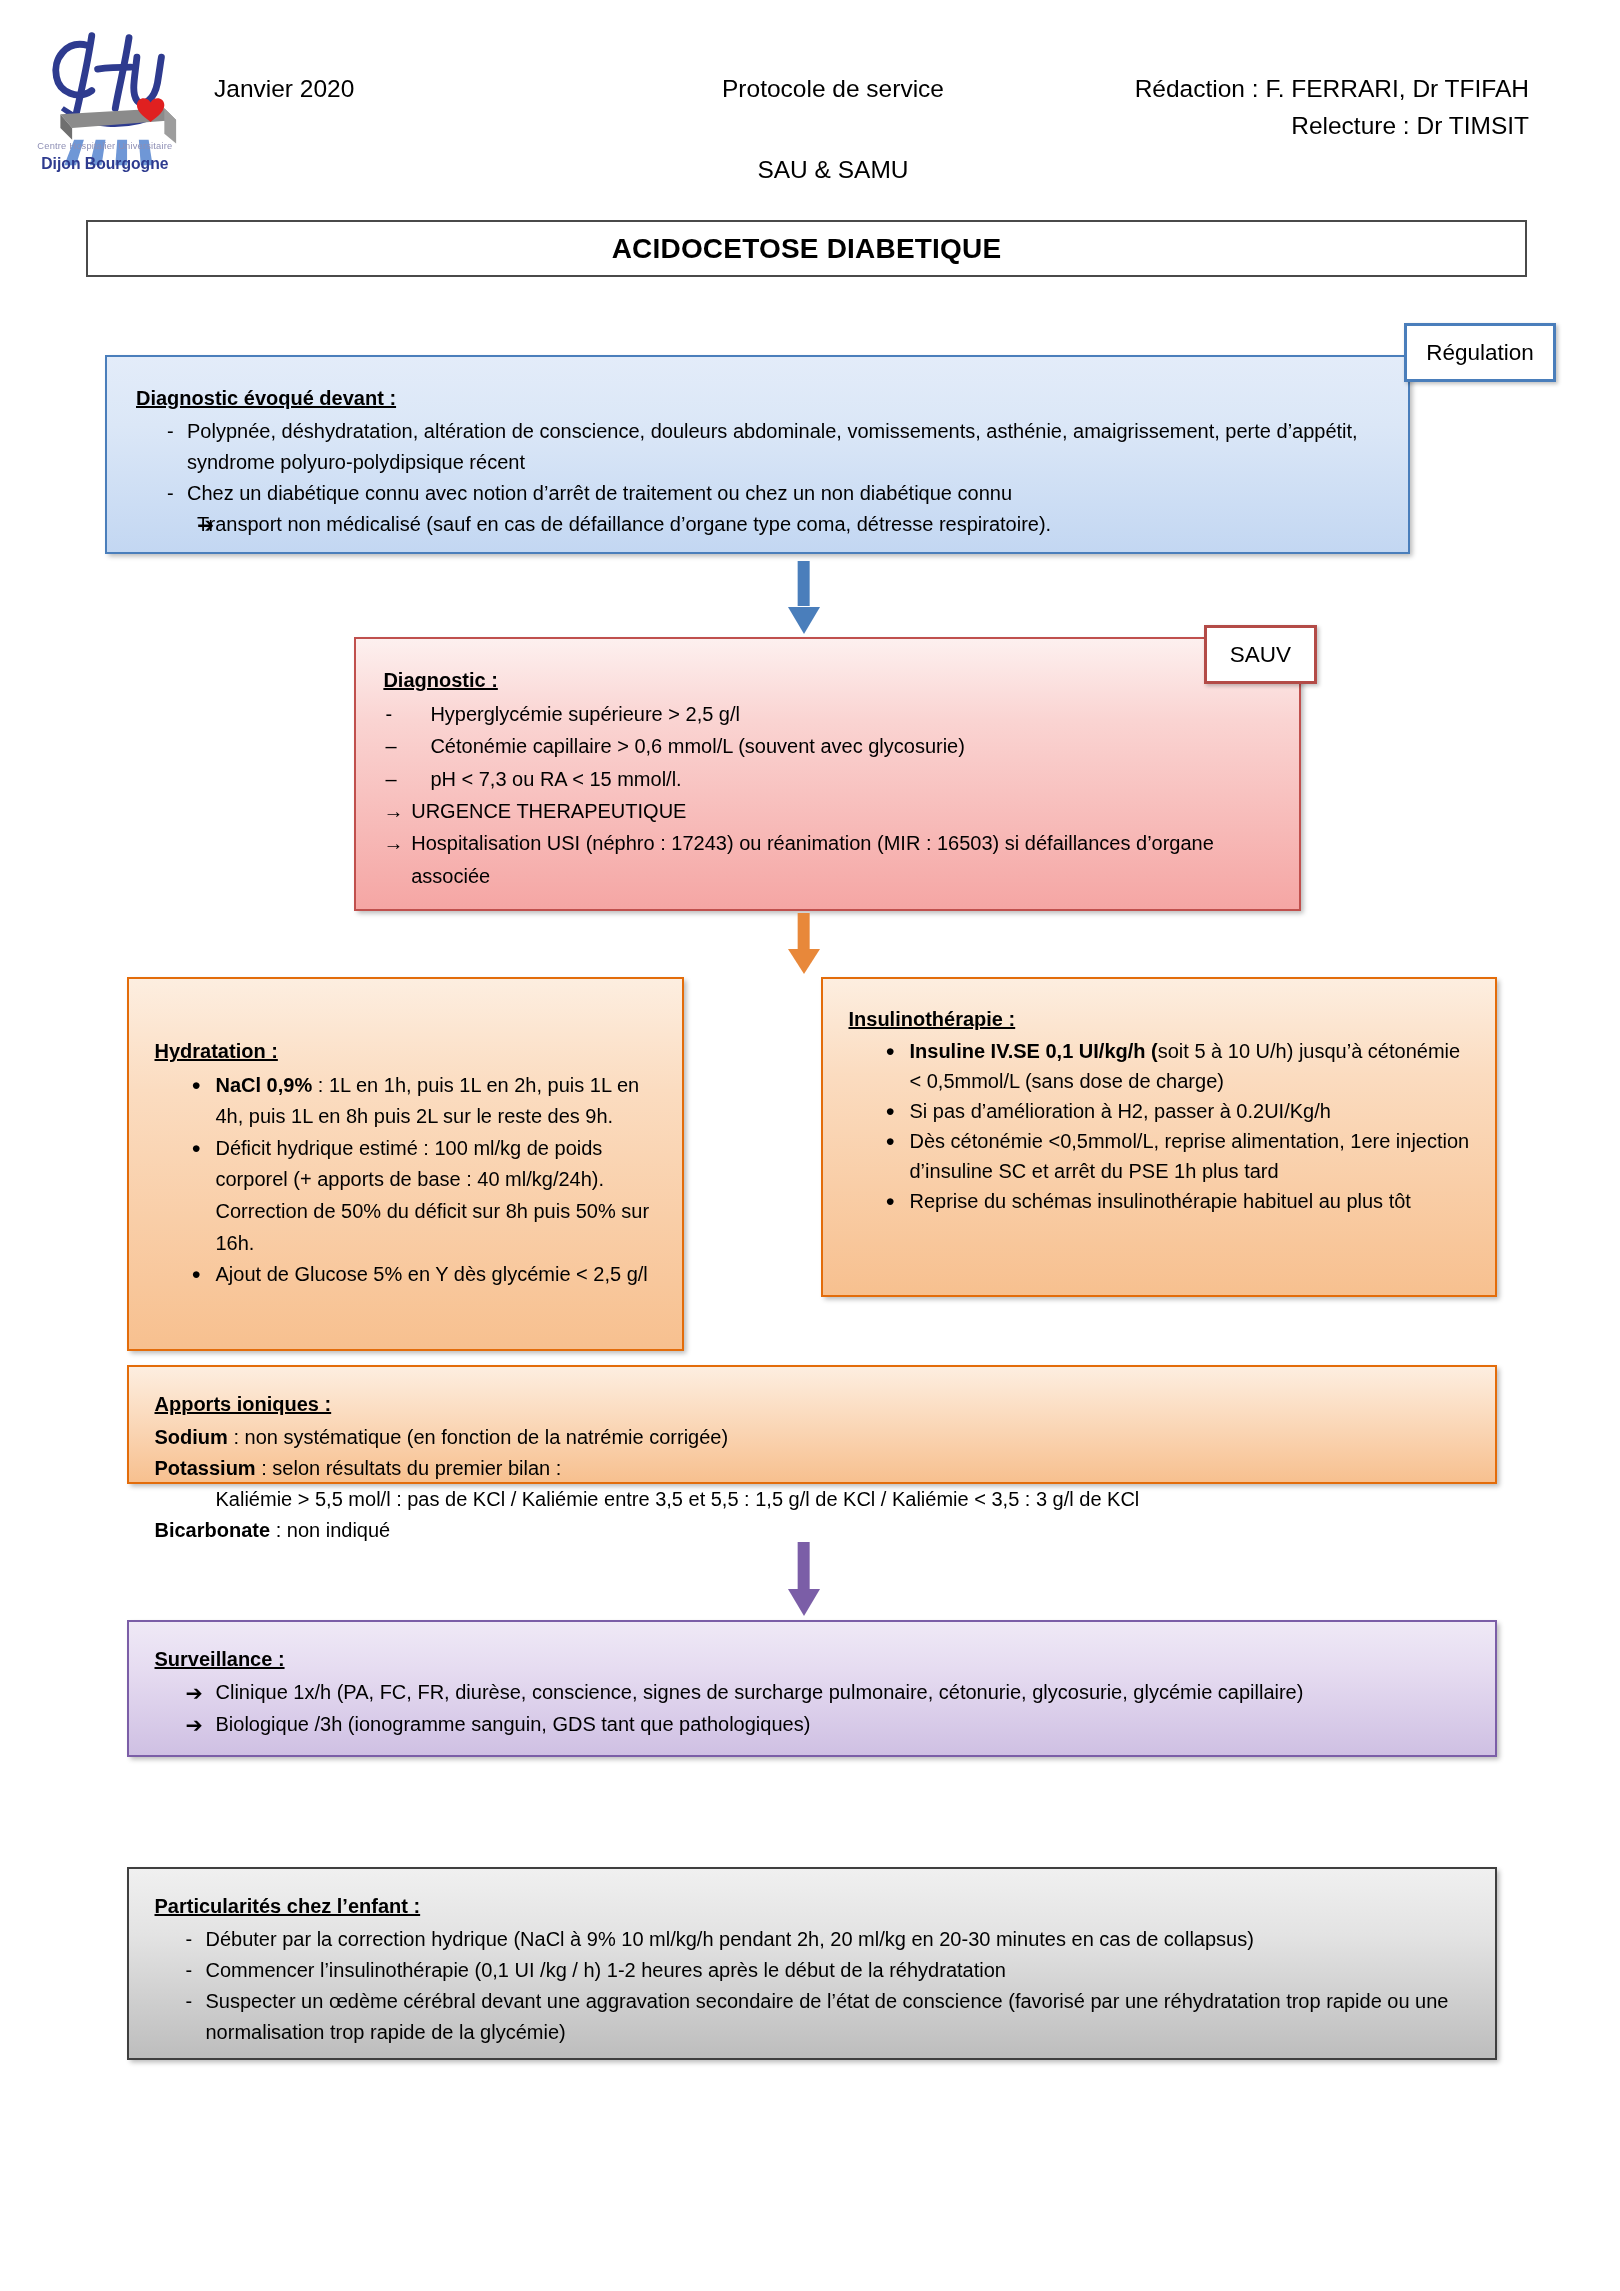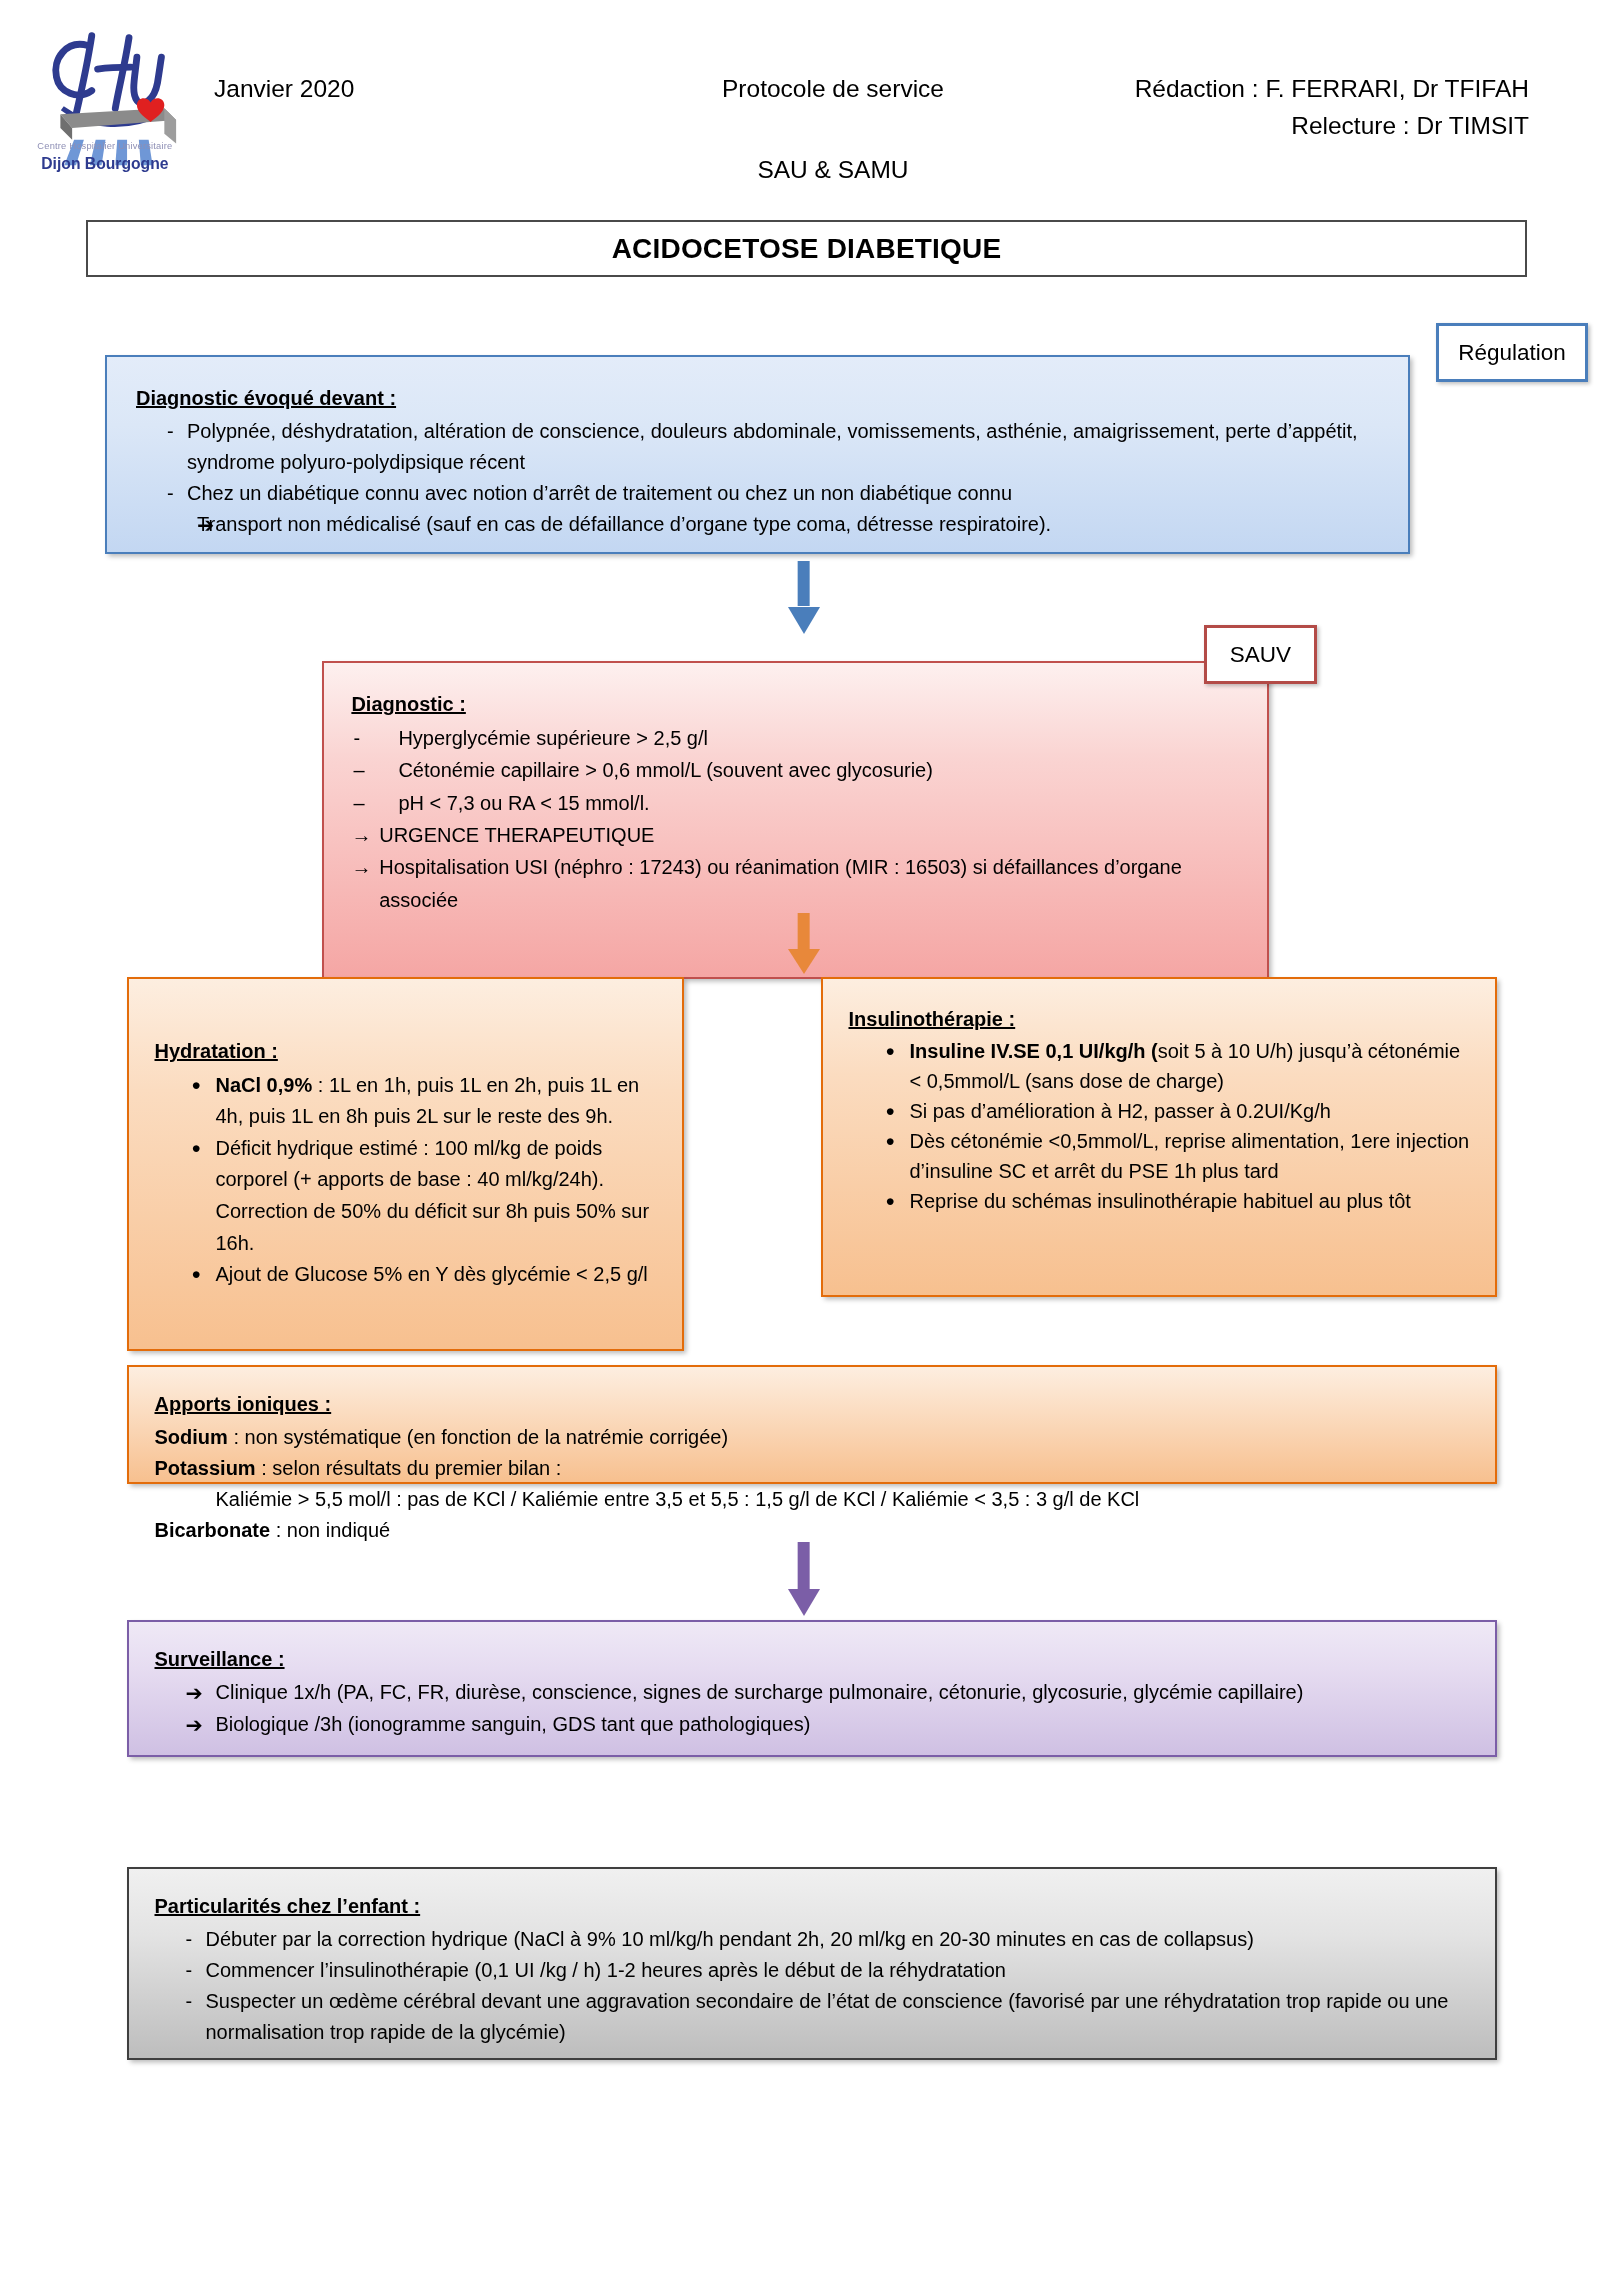--- a/index.html
+++ b/index.html
@@ -41,29 +41,28 @@
     border:2px solid #4a7ebb;
     background:linear-gradient(to bottom,#e3ecf9 0%,#dbe7f7 35%,#c3d7f2 100%);
   }
   .blue-box .pad{padding:25.5px 29px 0 29px;font-size:20px;line-height:1.55;}
 
   .tab{
     position:absolute;box-sizing:border-box;background:#ffffff;
     display:flex;align-items:center;justify-content:center;
     box-shadow:2px 2px 3.9px rgba(0,0,0,.25);
   }
-  .tab-regulation{left:1404px;top:323px;width:152px;height:59px;border:3.9px solid #4a7ebb;font-size:22.5px;margin-left:32px;}
+  .tab-regulation{left:1404px;top:323px;width:152px;height:59px;border:3.9px solid #4a7ebb;font-size:22.5px;}
   .tab-sauv{left:1204px;top:625px;width:113px;height:59px;border:3.9px solid #b34b47;font-size:22.5px;}
 
   
   .pink-box{
-    left:322px;top:637px;width:947px;height:318px;
+    left:354px;top:637px;width:947px;height:274px;
     border:2px solid #c0504d;
     background:linear-gradient(to bottom,#fdf0ef 0%,#fad4d2 30%,#f5a6a4 100%);
-    margin-top:24px;
   }
   .pink-box .pad{padding:24.5px 27.4px 0 27.4px;font-size:20px;line-height:1.62;}
 
   
   .orange-left{
     left:127px;top:977px;width:557px;height:374px;
     border:2px solid #e36c0a;
     background:linear-gradient(to bottom,#fdeee0 0%,#fbdcc0 30%,#f7c08f 100%);
   }
   .orange-left .pad{padding:57px 25.5px 0 25.5px;font-size:20px;line-height:1.58;}

